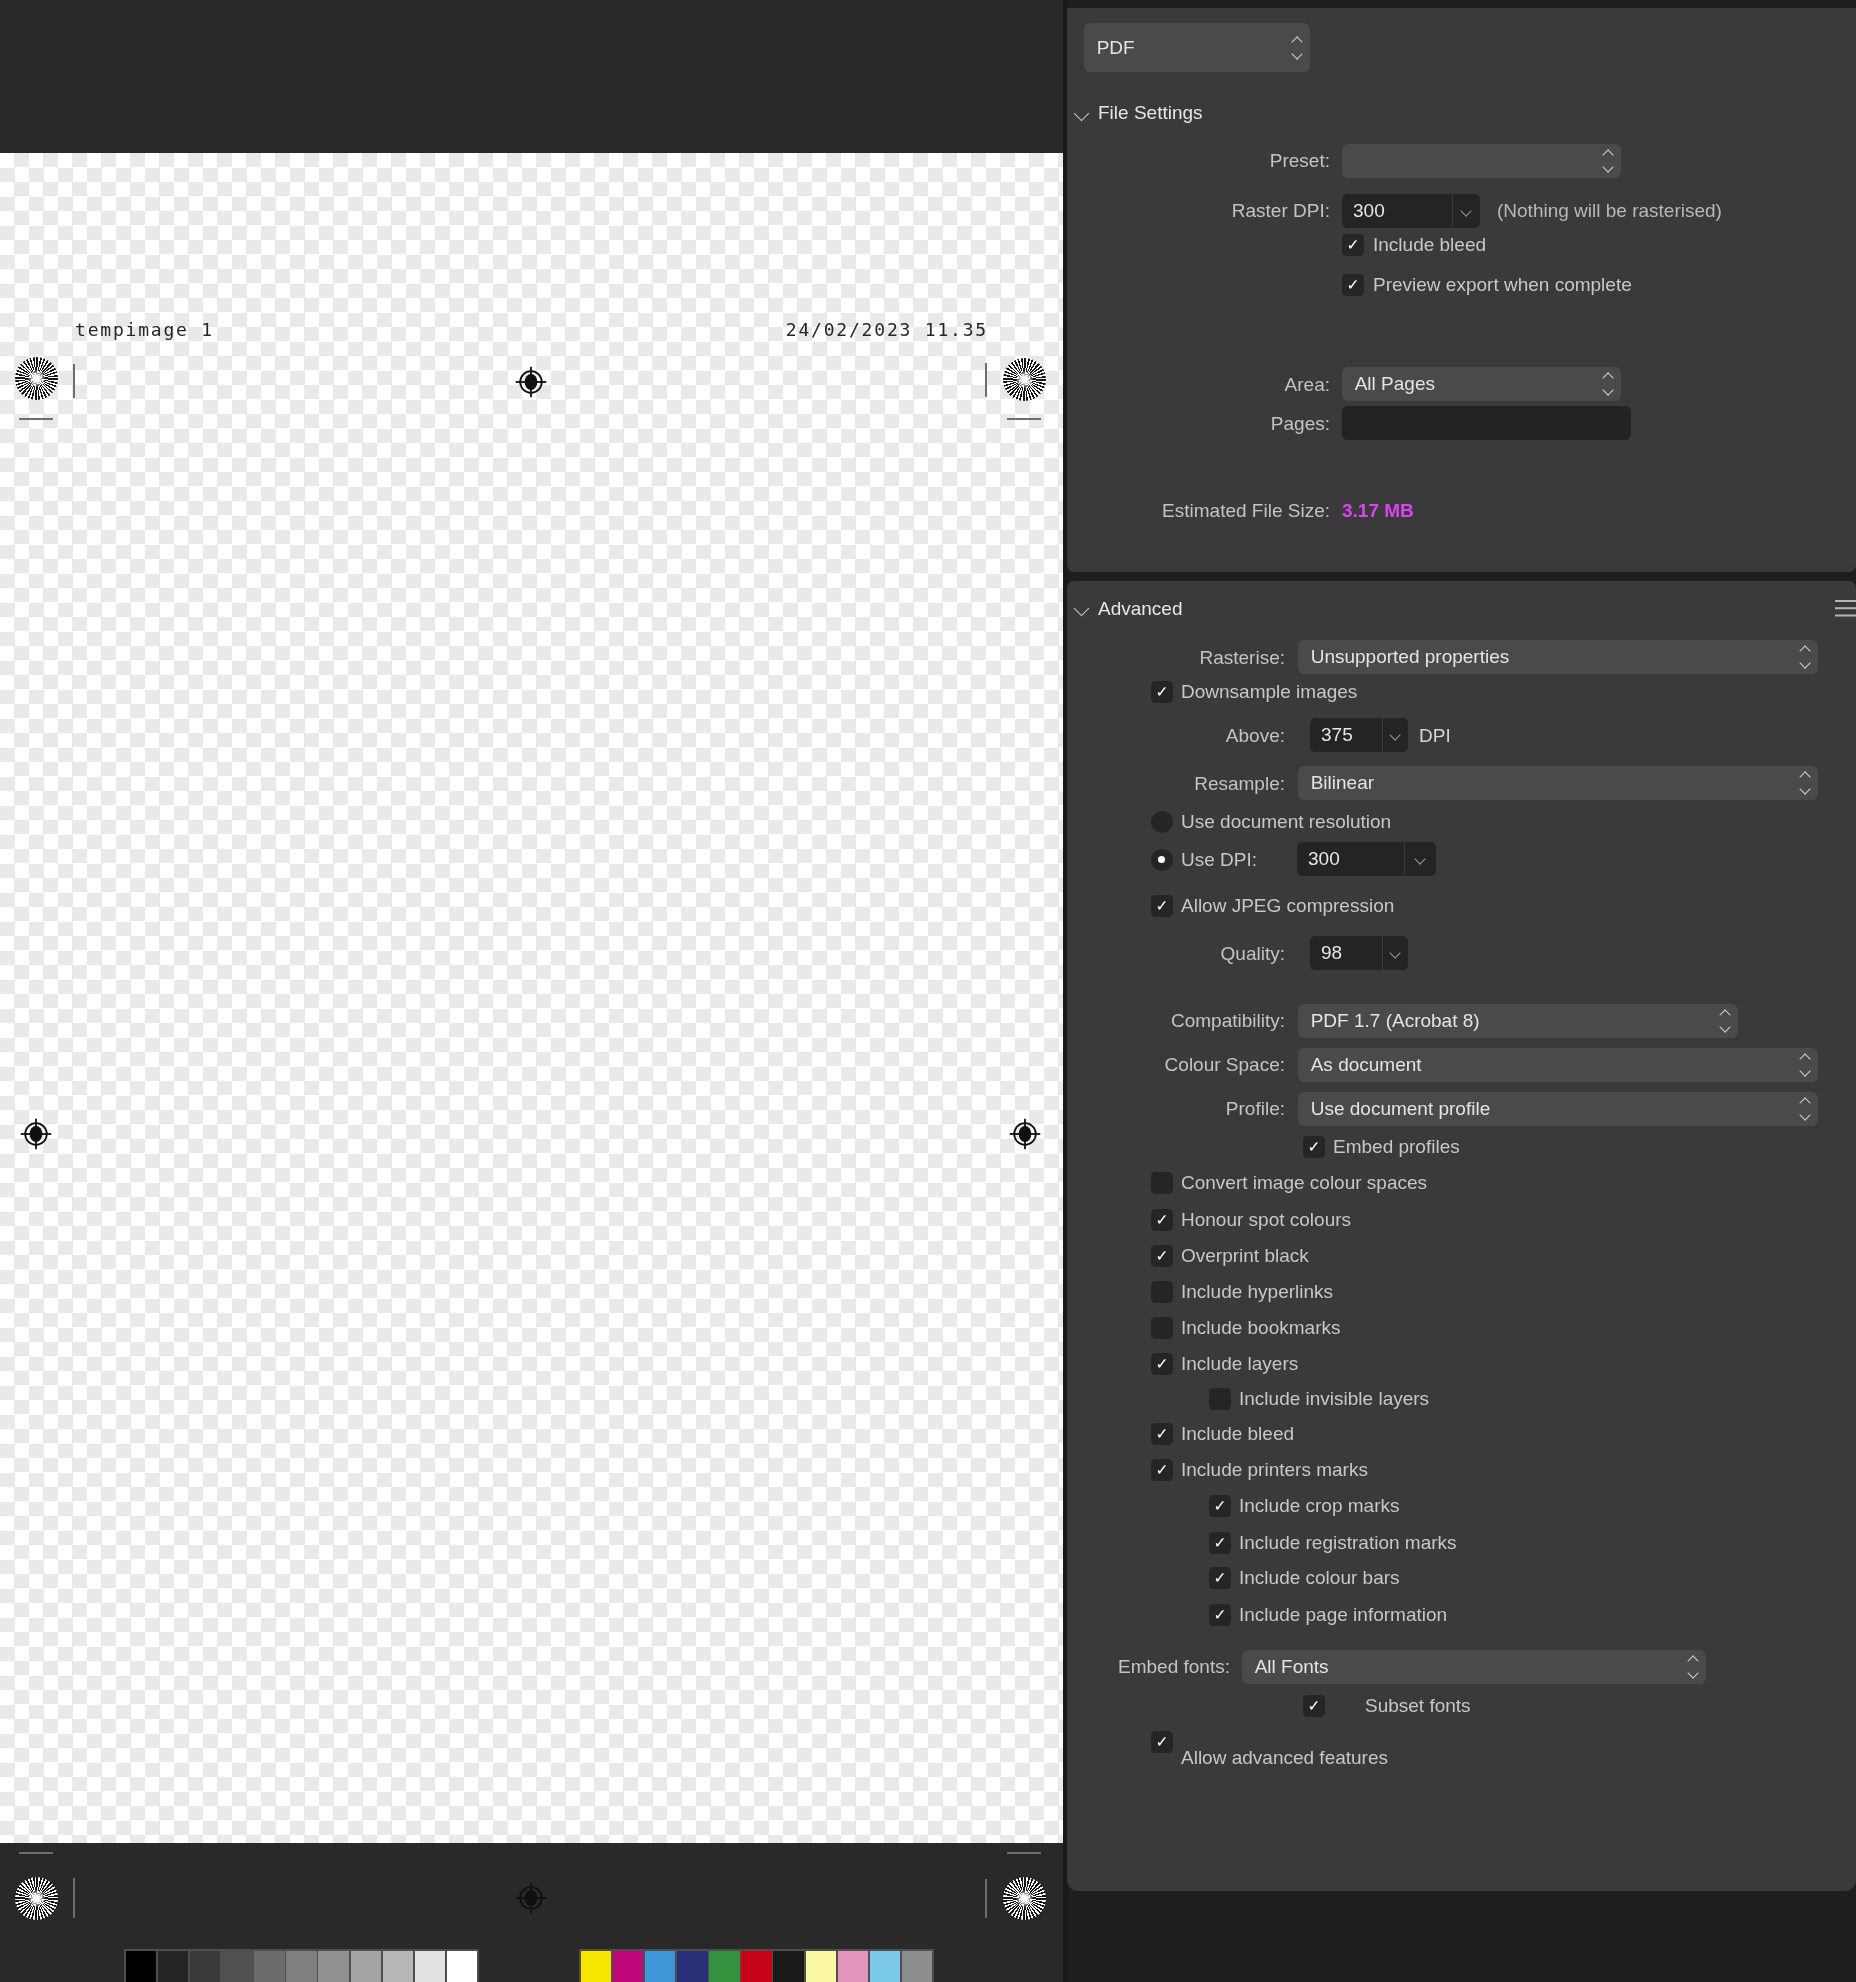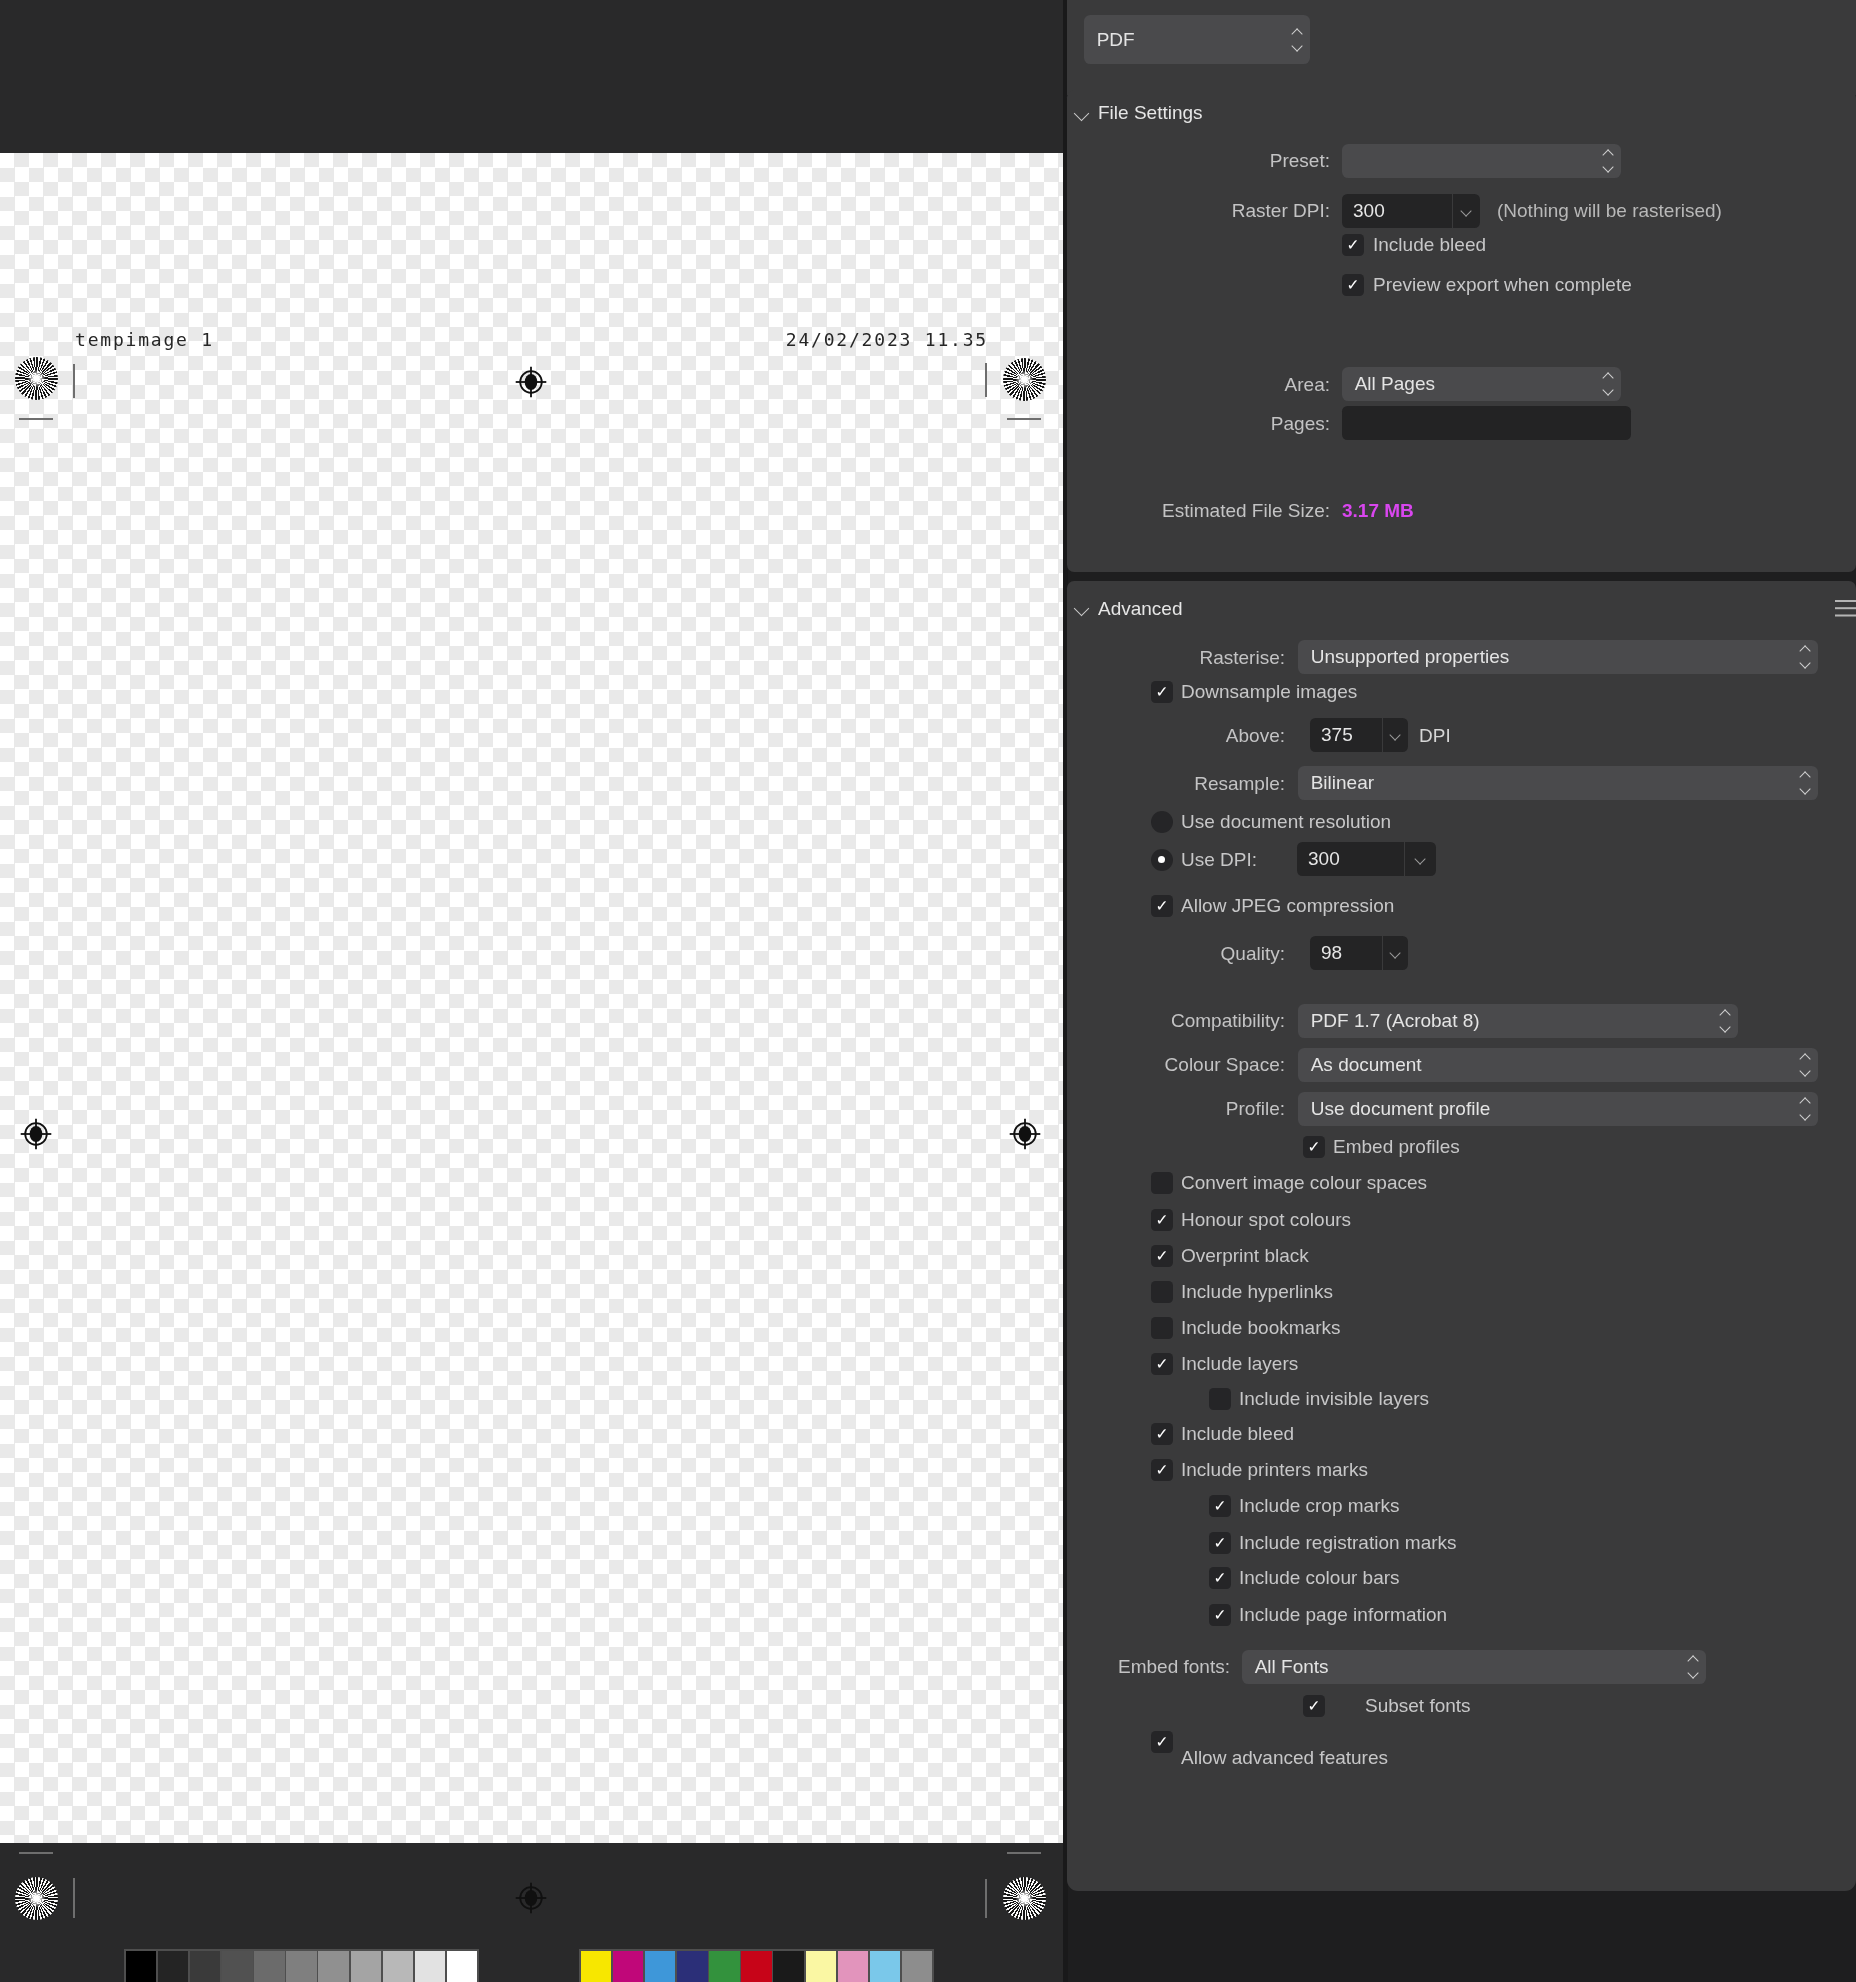--- a/index.html
+++ b/index.html
@@ -11,40 +11,40 @@
   }
   
   .left-area{position:absolute;left:0;top:0;width:1063px;height:1983px;background:#29292a;}
   .page{
     position:absolute;left:0;top:153px;width:1063px;height:1690px;
     background-image:conic-gradient(#e9e9e9 0 90deg,#ffffff 0 180deg,#e9e9e9 0 270deg,#ffffff 0);
     background-size:29px 29px;
   }
   .page-text{
     position:absolute;font-family:"DejaVu Sans Mono", monospace;
-    font-size:18px;letter-spacing:1.8px;color:#262626;white-space:pre;margin-top:10px;
+    font-size:18px;letter-spacing:1.8px;color:#262626;white-space:pre;
   }
   .starburst{
     position:absolute;width:43px;height:43px;border-radius:50%;
     background:
       radial-gradient(circle at 50% 50%, #ffffff 0 2.7px, rgba(255,255,255,0) 9px),
       repeating-conic-gradient(#161616 0deg 5deg, #fafafa 5deg 10deg);
   }
   .reg-target{position:absolute;width:36px;height:36px;}
   .cropline{position:absolute;background:#6e6e6e;}
   .bar{
     position:absolute;display:flex;gap:1.8px;box-sizing:border-box;
     background:#4e4e4e;border:2.7px solid #4e4e4e;
   }
   .bar .swatch{flex:1 1 0;}
   .seam{position:absolute;left:1063px;top:0;width:4.5px;height:1983px;background:#19191a;}
 
   
   .card{position:absolute;left:1067px;width:789px;background:#3a3a3b;}
-  .topbar{top:0;height:95px;border-radius:0;}
+  .topbar{top:8px;height:95px;border-radius:0;}
   .fs-card{top:90px;height:482px;border-radius:7.2px;}
   .adv-card{top:581px;height:1310px;border-radius:7.2px 7.2px 11px 11px;}
 
   .ui-label{
     position:absolute;width:181px;text-align:right;
     font-size:19px;color:#c3c3c4;line-height:22px;white-space:nowrap;
   }
   .ui-text{position:absolute;font-size:19px;color:#c3c3c4;line-height:22px;white-space:nowrap;}
   .ui-value{position:absolute;font-size:19px;color:#d946ef;line-height:22px;white-space:nowrap;font-weight:bold;}
   .sec-title{position:absolute;font-size:19px;color:#e6e6e6;line-height:23.5px;}

